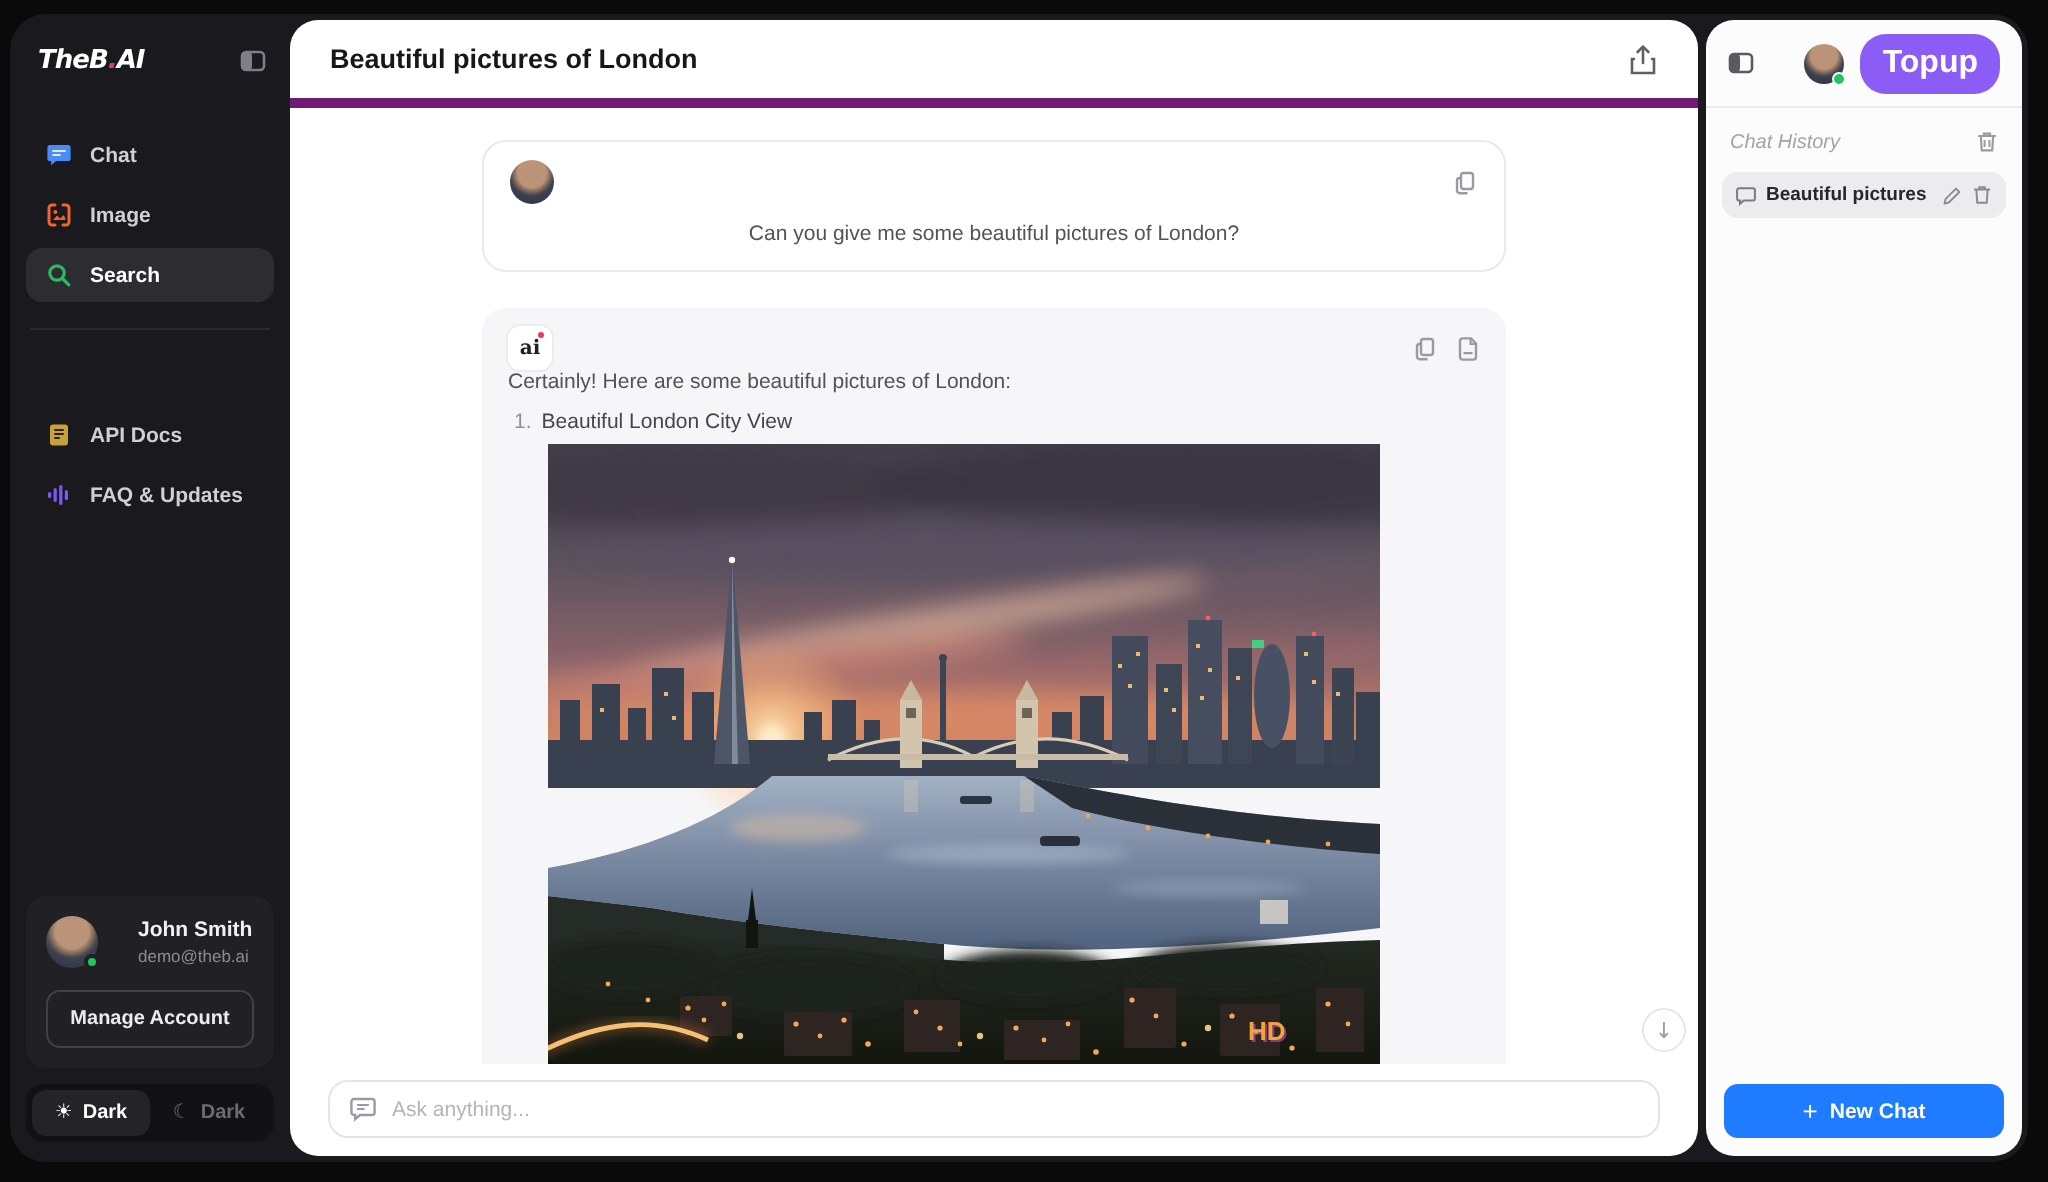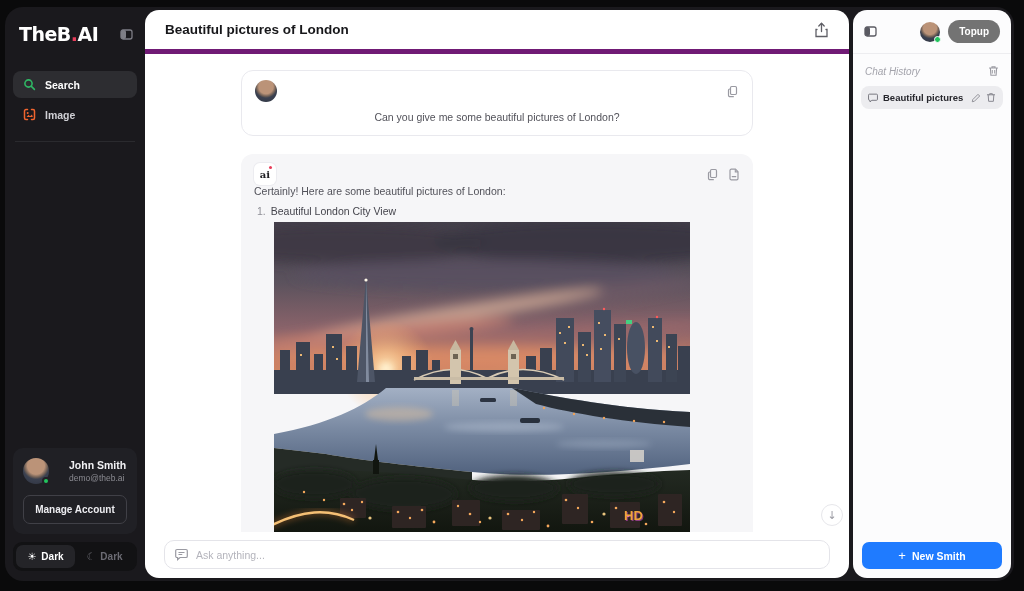--- a/index.html
+++ b/index.html
@@ -2,21 +2,21 @@
 <html><head>
 <meta charset="utf-8">
 <style>
   * { margin:0; padding:0; box-sizing:border-box; }
   html,body { width:1024px; height:591px; background:#0a0a0b; font-family:"Liberation Sans",sans-serif; overflow:hidden; }
   .window { position:absolute; left:5px; top:7px; width:1009px; height:574px; background:#1a191d; border-radius:18px; display:flex; overflow:hidden; }
 
   
   .sidebar { width:140px; display:flex; flex-direction:column; padding:0 8px; }
   .logo-row { display:flex; align-items:center; margin:16px 4px 0 6px; }
-  .logo { color:#fff; font-weight:800; font-size:19px; letter-spacing:-0.5px; flex:1; font-family:"DejaVu Sans",sans-serif; }
+  .logo { color:#fff; font-weight:800; font-size:13px; letter-spacing:-0.5px; flex:1; font-family:"DejaVu Sans",sans-serif;font-style:italic; }
   .logo .dot { color:#e73d5a; }
   .nav { margin-top:26px; display:flex; flex-direction:column; gap:3px; }
   .nav-item { display:flex; align-items:center; gap:9px; padding:7px 10px; border-radius:8px; color:#cfcfd4; font-size:10.5px; font-weight:600; cursor:pointer; }
   .nav-item.active { background:#2d2d31; color:#fff; }
   .nav-item svg { flex:0 0 auto; }
   .divider { height:1px; background:#2a2a2e; margin:13px 2px; }
   .side-spacer { flex:1; }
   .user-card { background:#202025; border-radius:10px; padding:10px; margin-bottom:8px; }
   .user-row { display:flex; align-items:center; gap:20px; }
   .avatar-photo { width:26px; height:26px; border-radius:50%; position:relative; flex:0 0 auto;
@@ -57,21 +57,21 @@
   .composer-box input { flex:1; border:none; outline:none; font-size:10.5px; color:#3a3a40; font-family:"Liberation Sans",sans-serif; background:transparent; }
   .composer-box input::placeholder { color:#b4b4bc; }
 
   
   .right-card { width:158px; background:#fcfcfd; border-radius:14px; margin:3px 3px 3px 4px; display:flex; flex-direction:column; overflow:hidden; }
   .right-header { height:44px; display:flex; align-items:center; padding:0 11px; border-bottom:1px solid #ededf0; gap:8px; flex:0 0 auto; }
   .right-header .sp { flex:1; }
   .mini-avatar { width:20px; height:20px; border-radius:50%; position:relative; flex:0 0 auto;
     background:radial-gradient(circle at 50% 30%, #bb9378 0 38%, #6a5c54 52%, #3b4150 60%, #2e3340 100%); }
   .mini-avatar .status { position:absolute; right:-1px; bottom:-1px; width:7px; height:7px; border-radius:50%; background:#22c55e; border:1.5px solid #fcfcfd; }
-  .topup { background:#737373; color:#fff; font-size:10px; font-weight:700; padding:6px 11px; border-radius:13px; cursor:pointer; }
+  .topup { background:#8b5cf6; color:#fff; font-size:16px; font-weight:700; padding:6px 11px; border-radius:13px; cursor:pointer; }
   .history-head { display:flex; align-items:center; padding:11px 12px 6px; }
   .history-label { font-size:10px; color:#a3a3ab; flex:1;font-style:italic; }
   .history-item { margin:3px 8px; background:#ececef; border-radius:8px; padding:6px 7px; display:flex; align-items:center; gap:5px; cursor:pointer; }
   .history-title { flex:1; font-size:9.5px; font-weight:700; color:#26262c; white-space:nowrap; overflow:hidden; }
   .right-spacer { flex:1; }
   .new-chat { margin:0 9px 9px; background:#1f7bff; color:#fff; border-radius:7px; height:27px; display:flex; align-items:center; justify-content:center; gap:6px; font-size:10.5px; font-weight:700; cursor:pointer; }
   .new-chat .plus { font-size:13px; font-weight:400; }
 </style>
 </head>
 <body>
@@ -81,40 +81,68 @@
   <div class="sidebar">
     <div class="logo-row">
       <div class="logo"><span>TheB</span><span class="dot">.</span><span>AI</span></div>
       <svg width="13" height="13" viewBox="0 0 13 13">
           <rect x="1" y="2" width="11" height="9" rx="2" fill="none" stroke="#7e7e86" stroke-width="1.3"></rect>
           <rect x="1" y="2" width="5" height="9" rx="2" fill="#7e7e86"></rect>
         </svg>
     </div>
 
     <div class="nav">
-      <div class="nav-item active">
-        <svg width="13" height="13" viewBox="0 0 13 13">
-            <circle cx="5.5" cy="5.5" r="3.6" fill="none" stroke="#2fb764" stroke-width="1.6"></circle>
-            <line x1="8.4" y1="8.4" x2="11.4" y2="11.4" stroke="#2fb764" stroke-width="1.6" stroke-linecap="round"></line>
-          </svg>
-        <span>Search</span>
+      <div class="nav-item">
+        <svg width="13" height="13" viewBox="0 0 13 13">
+            <path d="M2 1.5h9a1.3 1.3 0 0 1 1.3 1.3v5.4A1.3 1.3 0 0 1 11 9.5H5L2.6 11.6V9.5H2A1.3 1.3 0 0 1 .7 8.2V2.8A1.3 1.3 0 0 1 2 1.5z" fill="#4a8cf7"></path>
+            <rect x="3" y="4" width="7" height="1" rx=".5" fill="#dce9ff"></rect>
+            <rect x="3" y="6" width="4.5" height="1" rx=".5" fill="#dce9ff"></rect>
+          </svg>
+        <span>Chat</span>
       </div>
       <div class="nav-item">
         <svg width="13" height="13" viewBox="0 0 13 13">
             <path d="M4.5 1.5H3A1.5 1.5 0 0 0 1.5 3v7A1.5 1.5 0 0 0 3 11.5h1.5" fill="none" stroke="#f1642e" stroke-width="1.5" stroke-linecap="round"></path>
             <path d="M8.5 1.5H10A1.5 1.5 0 0 1 11.5 3v7A1.5 1.5 0 0 1 10 11.5H8.5" fill="none" stroke="#f1642e" stroke-width="1.5" stroke-linecap="round"></path>
             <circle cx="4.7" cy="5" r="1" fill="#f1642e"></circle>
             <path d="M3.5 9l2-2.2 1.5 1.5L9 6.5l.8 2.5z" fill="#f1642e"></path>
           </svg>
         <span>Image</span>
       </div>
+      <div class="nav-item active">
+        <svg width="13" height="13" viewBox="0 0 13 13">
+            <circle cx="5.5" cy="5.5" r="3.6" fill="none" stroke="#2fb764" stroke-width="1.6"></circle>
+            <line x1="8.4" y1="8.4" x2="11.4" y2="11.4" stroke="#2fb764" stroke-width="1.6" stroke-linecap="round"></line>
+          </svg>
+        <span>Search</span>
+      </div>
     </div>
 
     <div class="divider"></div>
 
+    <div class="nav">
+      <div class="nav-item">
+        <svg width="13" height="13" viewBox="0 0 13 13">
+            <rect x="2" y="1.3" width="9" height="10.4" rx="1.5" fill="#c9a13b"></rect>
+            <rect x="4" y="3.5" width="5" height="1" rx=".5" fill="#2a2417"></rect>
+            <rect x="4" y="5.5" width="5" height="1" rx=".5" fill="#2a2417"></rect>
+            <rect x="4" y="7.5" width="3" height="1" rx=".5" fill="#2a2417"></rect>
+          </svg>
+        <span>API Docs</span>
+      </div>
+      <div class="nav-item">
+        <svg width="13" height="13" viewBox="0 0 13 13">
+            <rect x="1" y="5" width="1.6" height="3" rx=".8" fill="#7a5af5"></rect>
+            <rect x="3.8" y="3" width="1.6" height="7" rx=".8" fill="#7a5af5"></rect>
+            <rect x="6.6" y="1.5" width="1.6" height="10" rx=".8" fill="#7a5af5"></rect>
+            <rect x="9.4" y="4" width="1.6" height="5" rx=".8" fill="#7a5af5"></rect>
+          </svg>
+        <span>FAQ &amp; Updates</span>
+      </div>
+    </div>
 
     <div class="side-spacer"></div>
 
     <div class="user-card">
       <div class="user-row">
         <div class="avatar-photo">
             <div class="status"></div>
           </div>
         <div>
           <div class="user-name">John Smith</div>
@@ -424,17 +452,17 @@
         </svg>
       <svg width="10" height="11" viewBox="0 0 11 12">
           <path d="M1.5 3h8M4 3V1.8h3V3M2.4 3l.5 7.2h5.2L8.6 3" fill="none" stroke="#8a8a92" stroke-width="1.1" stroke-linecap="round"></path>
         </svg>
     </div>
 
     <div class="right-spacer"></div>
 
     <div class="new-chat">
       <span class="plus">+</span>
-      <span>New Smith</span>
+      <span>New Chat</span>
     </div>
   </div>
 
 </div>
 
 </body></html>

